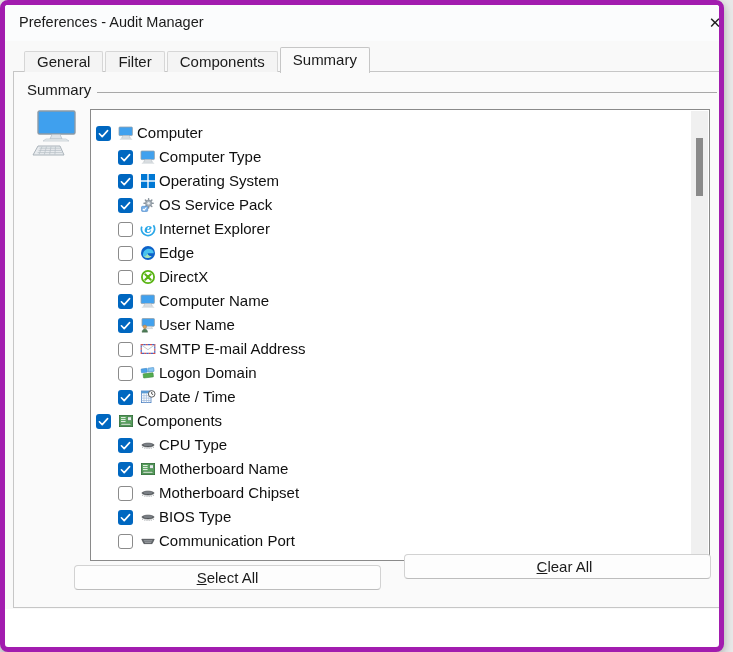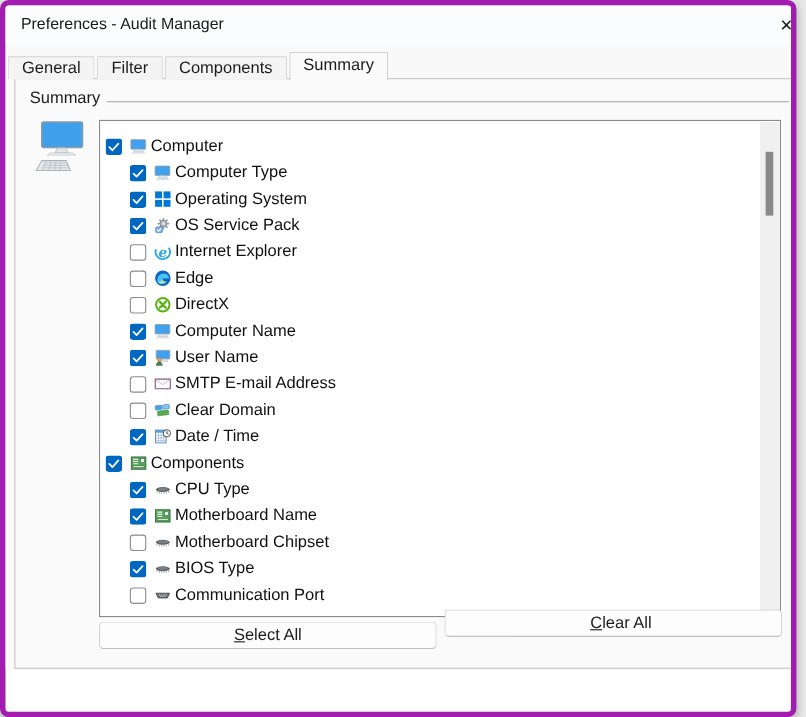--- a/index.html
+++ b/index.html
@@ -9,21 +9,21 @@
     box-shadow:0 3px 8px rgba(0,0,0,.28);
   }
   .upper{position:absolute;left:0;top:0;width:733px;height:604px;background:#f9f9f9;}
   .titlebar{position:absolute;left:0;top:0;width:733px;height:36px;background:#fbfcfd;}
   .title-text{position:absolute;left:14px;top:9px;font-size:14.5px;color:#1b1b1b;}
   .close-btn{
     position:absolute;right:8px;top:5px;width:30px;height:26px;display:flex;align-items:center;justify-content:center;
     font-size:15px;color:#1b1b1b;cursor:default;border-radius:5px;font-family:"DejaVu Sans",sans-serif;
   }
   
-  .tab-bar{position:absolute;left:2px;top:42px;height:25px;display:flex;align-items:flex-end;z-index:3;text-align:right;}
+  .tab-bar{position:absolute;left:19px;top:42px;height:25px;display:flex;align-items:flex-end;z-index:3;text-align:right;}
   .tab{
     box-sizing:border-box;height:21px;line-height:19px;padding:0 12px;margin-right:2px;
     background:#f4f4f4;border:1px solid #d6d6d6;border-bottom:none;
     font-size:15px;color:#1b1b1b;border-radius:2px 2px 0 0;
   }
   .tab.active{
     height:26px;line-height:24px;background:#fafafa;border-color:#c6c6c6;margin-bottom:-1px;z-index:4;
   }
   
   .panel{
@@ -56,21 +56,21 @@
   .scroll-track{position:absolute;top:1px;bottom:1px;right:1px;width:17px;background:#f0f0f0;}
   .scroll-thumb{position:absolute;left:5px;width:7px;top:27px;height:58px;background:#8a8a8a;}
   
   .wide-btn{
     position:absolute;height:25px;box-sizing:border-box;border-radius:4px;
     background:#fdfdfd;border:1px solid #d2d2d2;border-bottom-color:#bdbdbd;
     font-size:15px;color:#1b1b1b;display:flex;align-items:center;justify-content:center;
   }
   .wide-btn .mn{display:block;}
   .wide-btn .mn::first-letter{text-decoration:underline;}
-  #select-all{left:76px;top:493px;width:307px;}
+  #select-all{left:60px;top:493px;width:307px;}
   #clear-all{left:390px;top:482px;width:307px;padding-left:20px;}
   
   .footer-btn{
     position:absolute;top:617px;height:24px;box-sizing:border-box;border-radius:5px;
     background:#fdfdfd;border:1px solid #d2d2d2;border-bottom-color:#bdbdbd;
     font-size:15px;color:#1b1b1b;display:flex;align-items:center;justify-content:center;margin-top:44px;
   }
   #ok-btn{left:533px;width:89px;border:1px solid #0067c0;outline:1px dotted #4a4a4a;outline-offset:-4px;}
   #cancel-btn{left:652px;width:90px;}
 </style>
@@ -263,21 +263,21 @@
               <span class="cbx unchecked"></span>
               <span class="row-icon">
                 <svg viewBox="0 0 16 16">
                   <g transform="rotate(-7 8 8)">
                     <rect x="1.6" y="3.2" width="5.9" height="3.9" rx="0.4" fill="#4da2ea" stroke="#2f7fc2" stroke-width="0.5"></rect>
                     <rect x="8.4" y="3.2" width="5.9" height="3.9" rx="0.4" fill="#8ac6f3" stroke="#2f7fc2" stroke-width="0.5"></rect>
                     <rect x="3" y="8.3" width="10" height="4.2" rx="0.4" fill="#54ad4f" stroke="#35803a" stroke-width="0.5"></rect>
                   </g>
                 </svg>
               </span>
-              <span class="row-label">Clear Domain</span>
+              <span class="row-label">Logon Domain</span>
             </div>
             <div class="tree-row lvl1">
               <span class="cbx checked">
                 <svg width="15" height="15" viewBox="0 0 15 15">
                   <rect x="0" y="0" width="15" height="15" rx="3" fill="#0067c0"></rect>
                   <path d="M3.4 7.8 L6.2 10.6 L11.6 4.6" fill="none" stroke="#ffffff" stroke-width="1.6" stroke-linecap="round" stroke-linejoin="round"></path>
                 </svg>
               </span>
               <span class="row-icon">
                 <svg viewBox="0 0 16 16">

